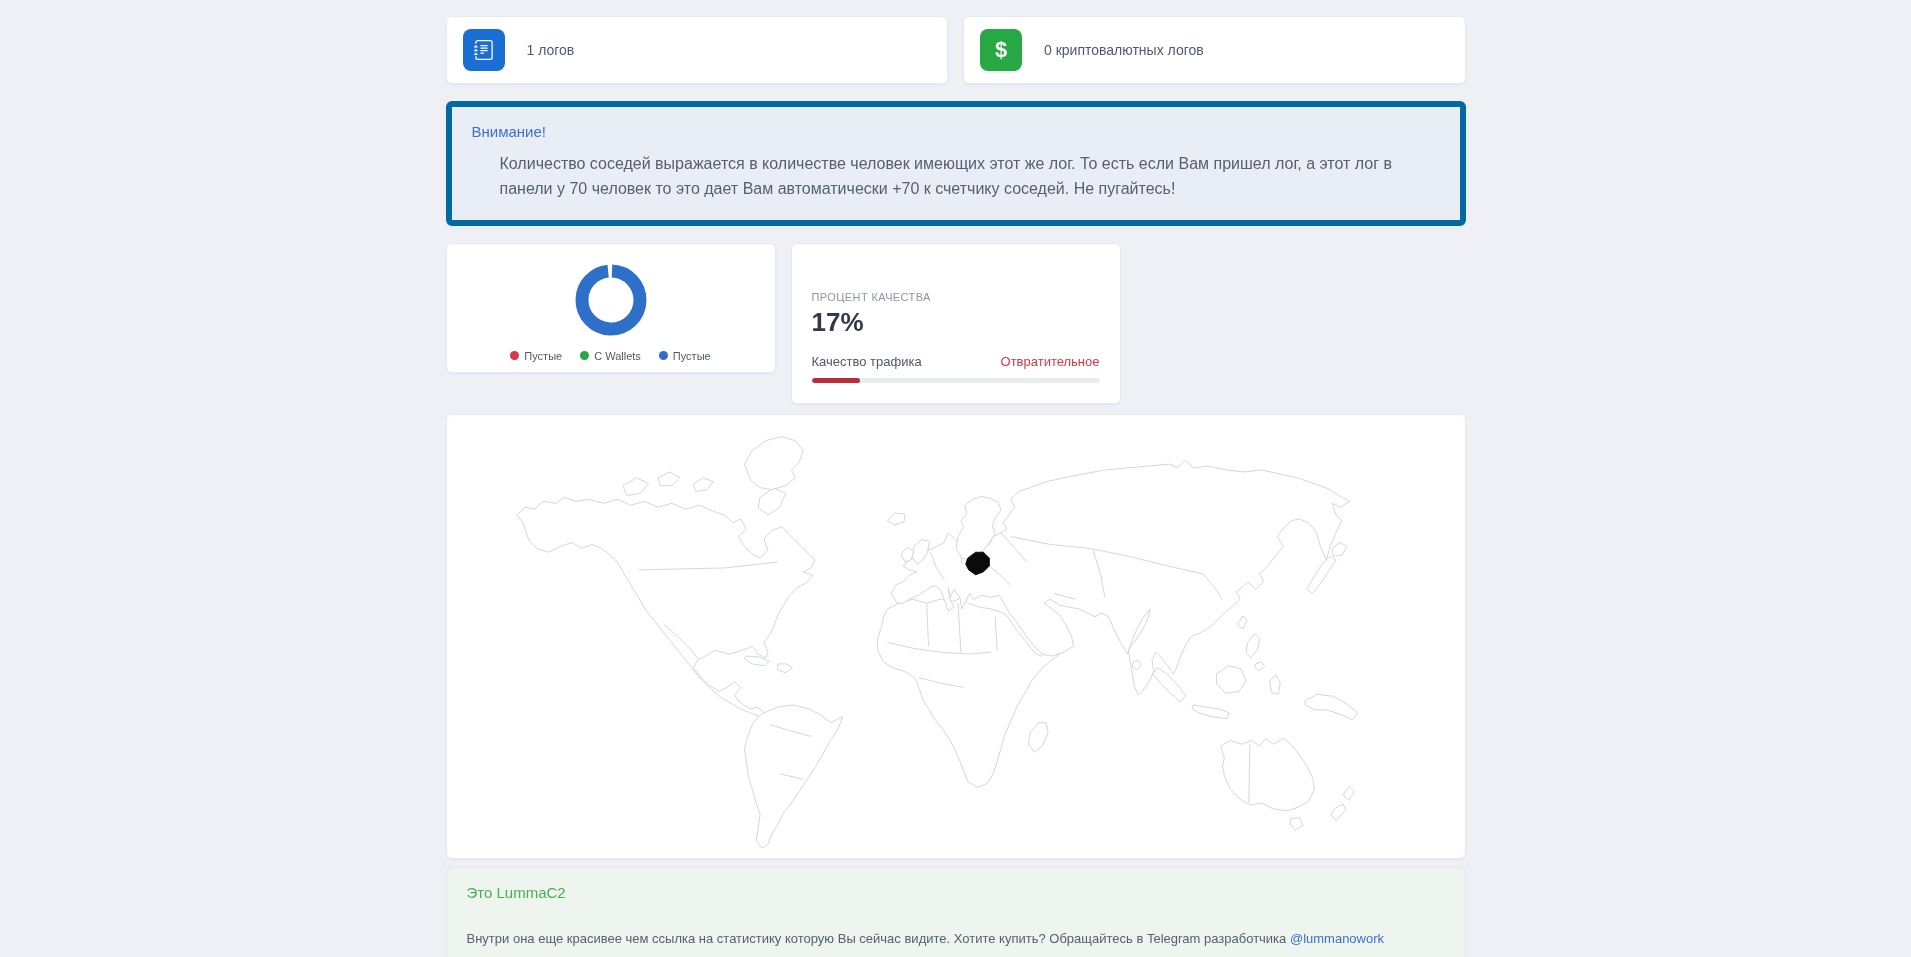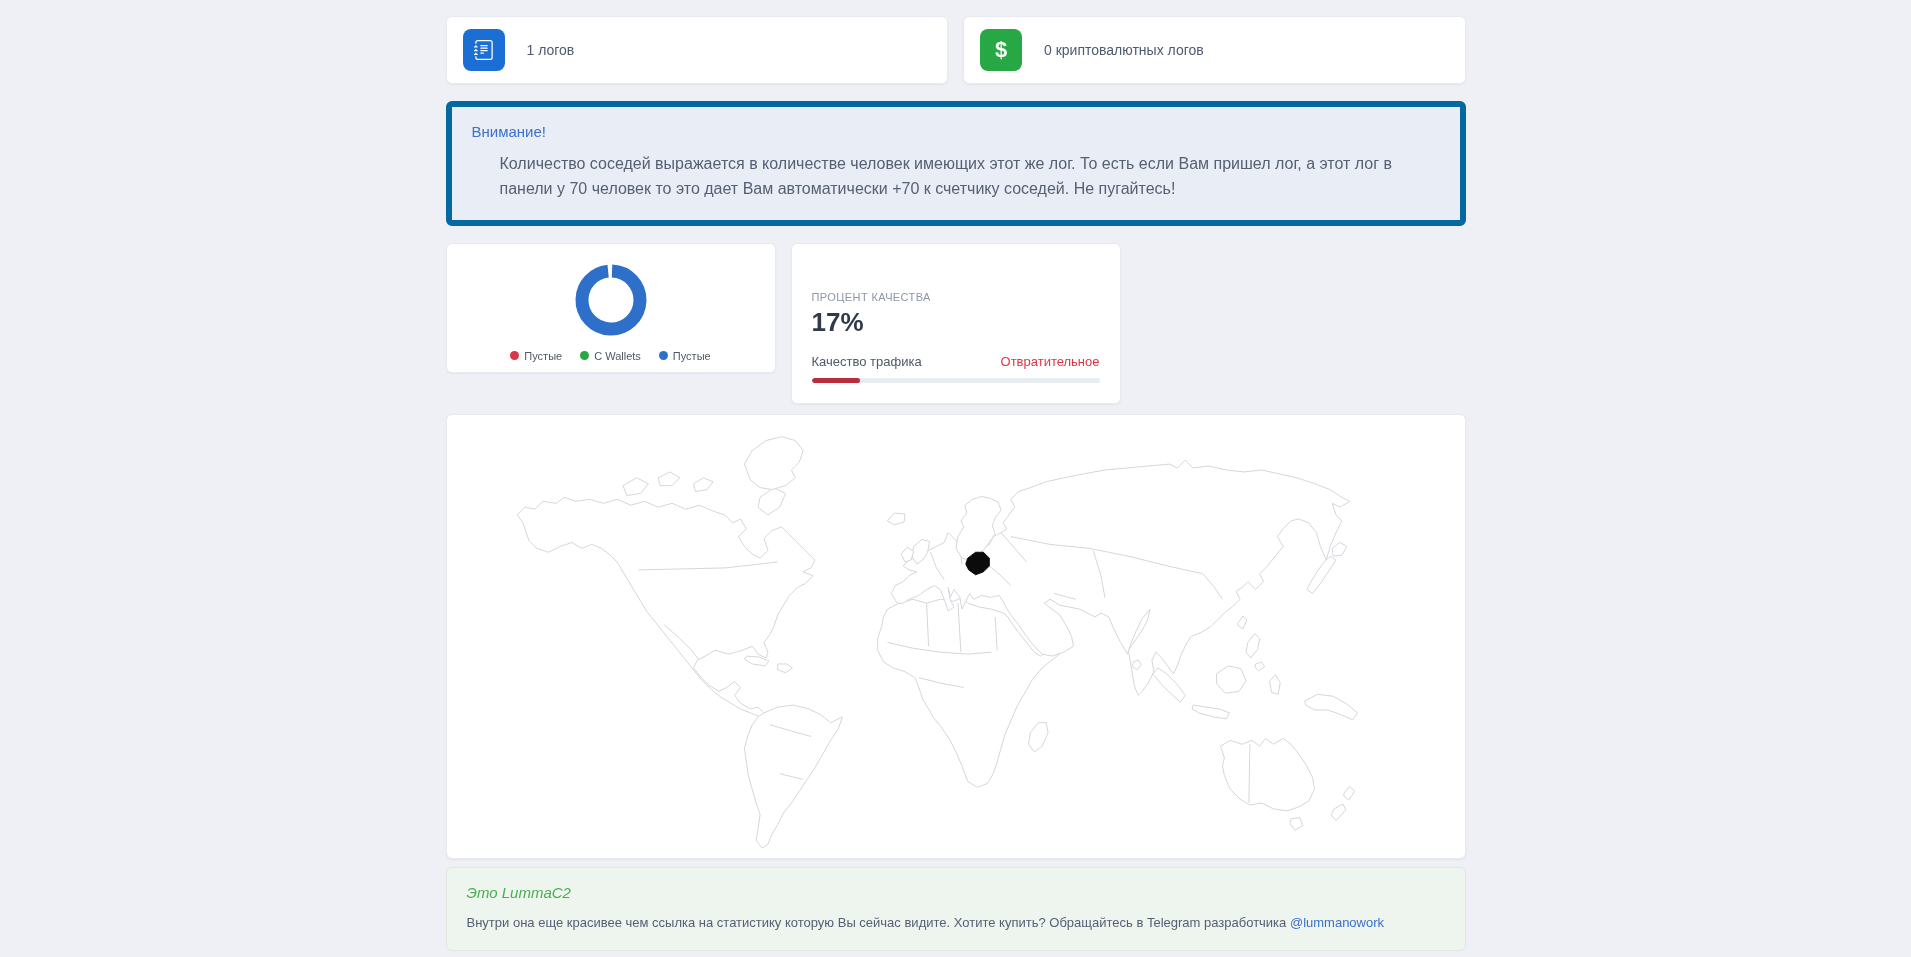--- a/index.html
+++ b/index.html
@@ -55,21 +55,21 @@
   .map-card{margin-top:10px;height:445px;padding:6px;}
   .map-svg{width:100%;height:100%;display:block;}
   .map-svg .land{fill:#fff;stroke:var(--map-border);stroke-width:1;stroke-linejoin:round;}
   .map-svg .border{fill:none;stroke:var(--map-border);stroke-width:1;stroke-linejoin:round;}
   .map-svg .highlight{fill:#0b0b0b;stroke:#0b0b0b;stroke-linejoin:round;}
   
   .footer-box{
     margin-top:8px;background:#eef4ee;border:1px solid #dfe9df;border-radius:6px;
     padding:16px 20px 18px;margin-bottom:20px;
   }
-  .footer-title{font-size:15px;font-weight:500;color:#4bae50;margin-bottom:12px;font-style:italic;}
+  .footer-title{font-size:15px;font-weight:500;color:#4bae50;margin-bottom:28px;}
   .footer-body{font-size:13px;line-height:1.5;color:var(--text-soft);}
   .footer-body a{color:#3b71ca;text-decoration:none;cursor:pointer;margin-top:9px;}
 </style>
 </head>
 <body style="background: rgb(238, 240, 245);">
 
 <div class="container">
 
   <div class="stats-row">
     <div class="card stat-card">

